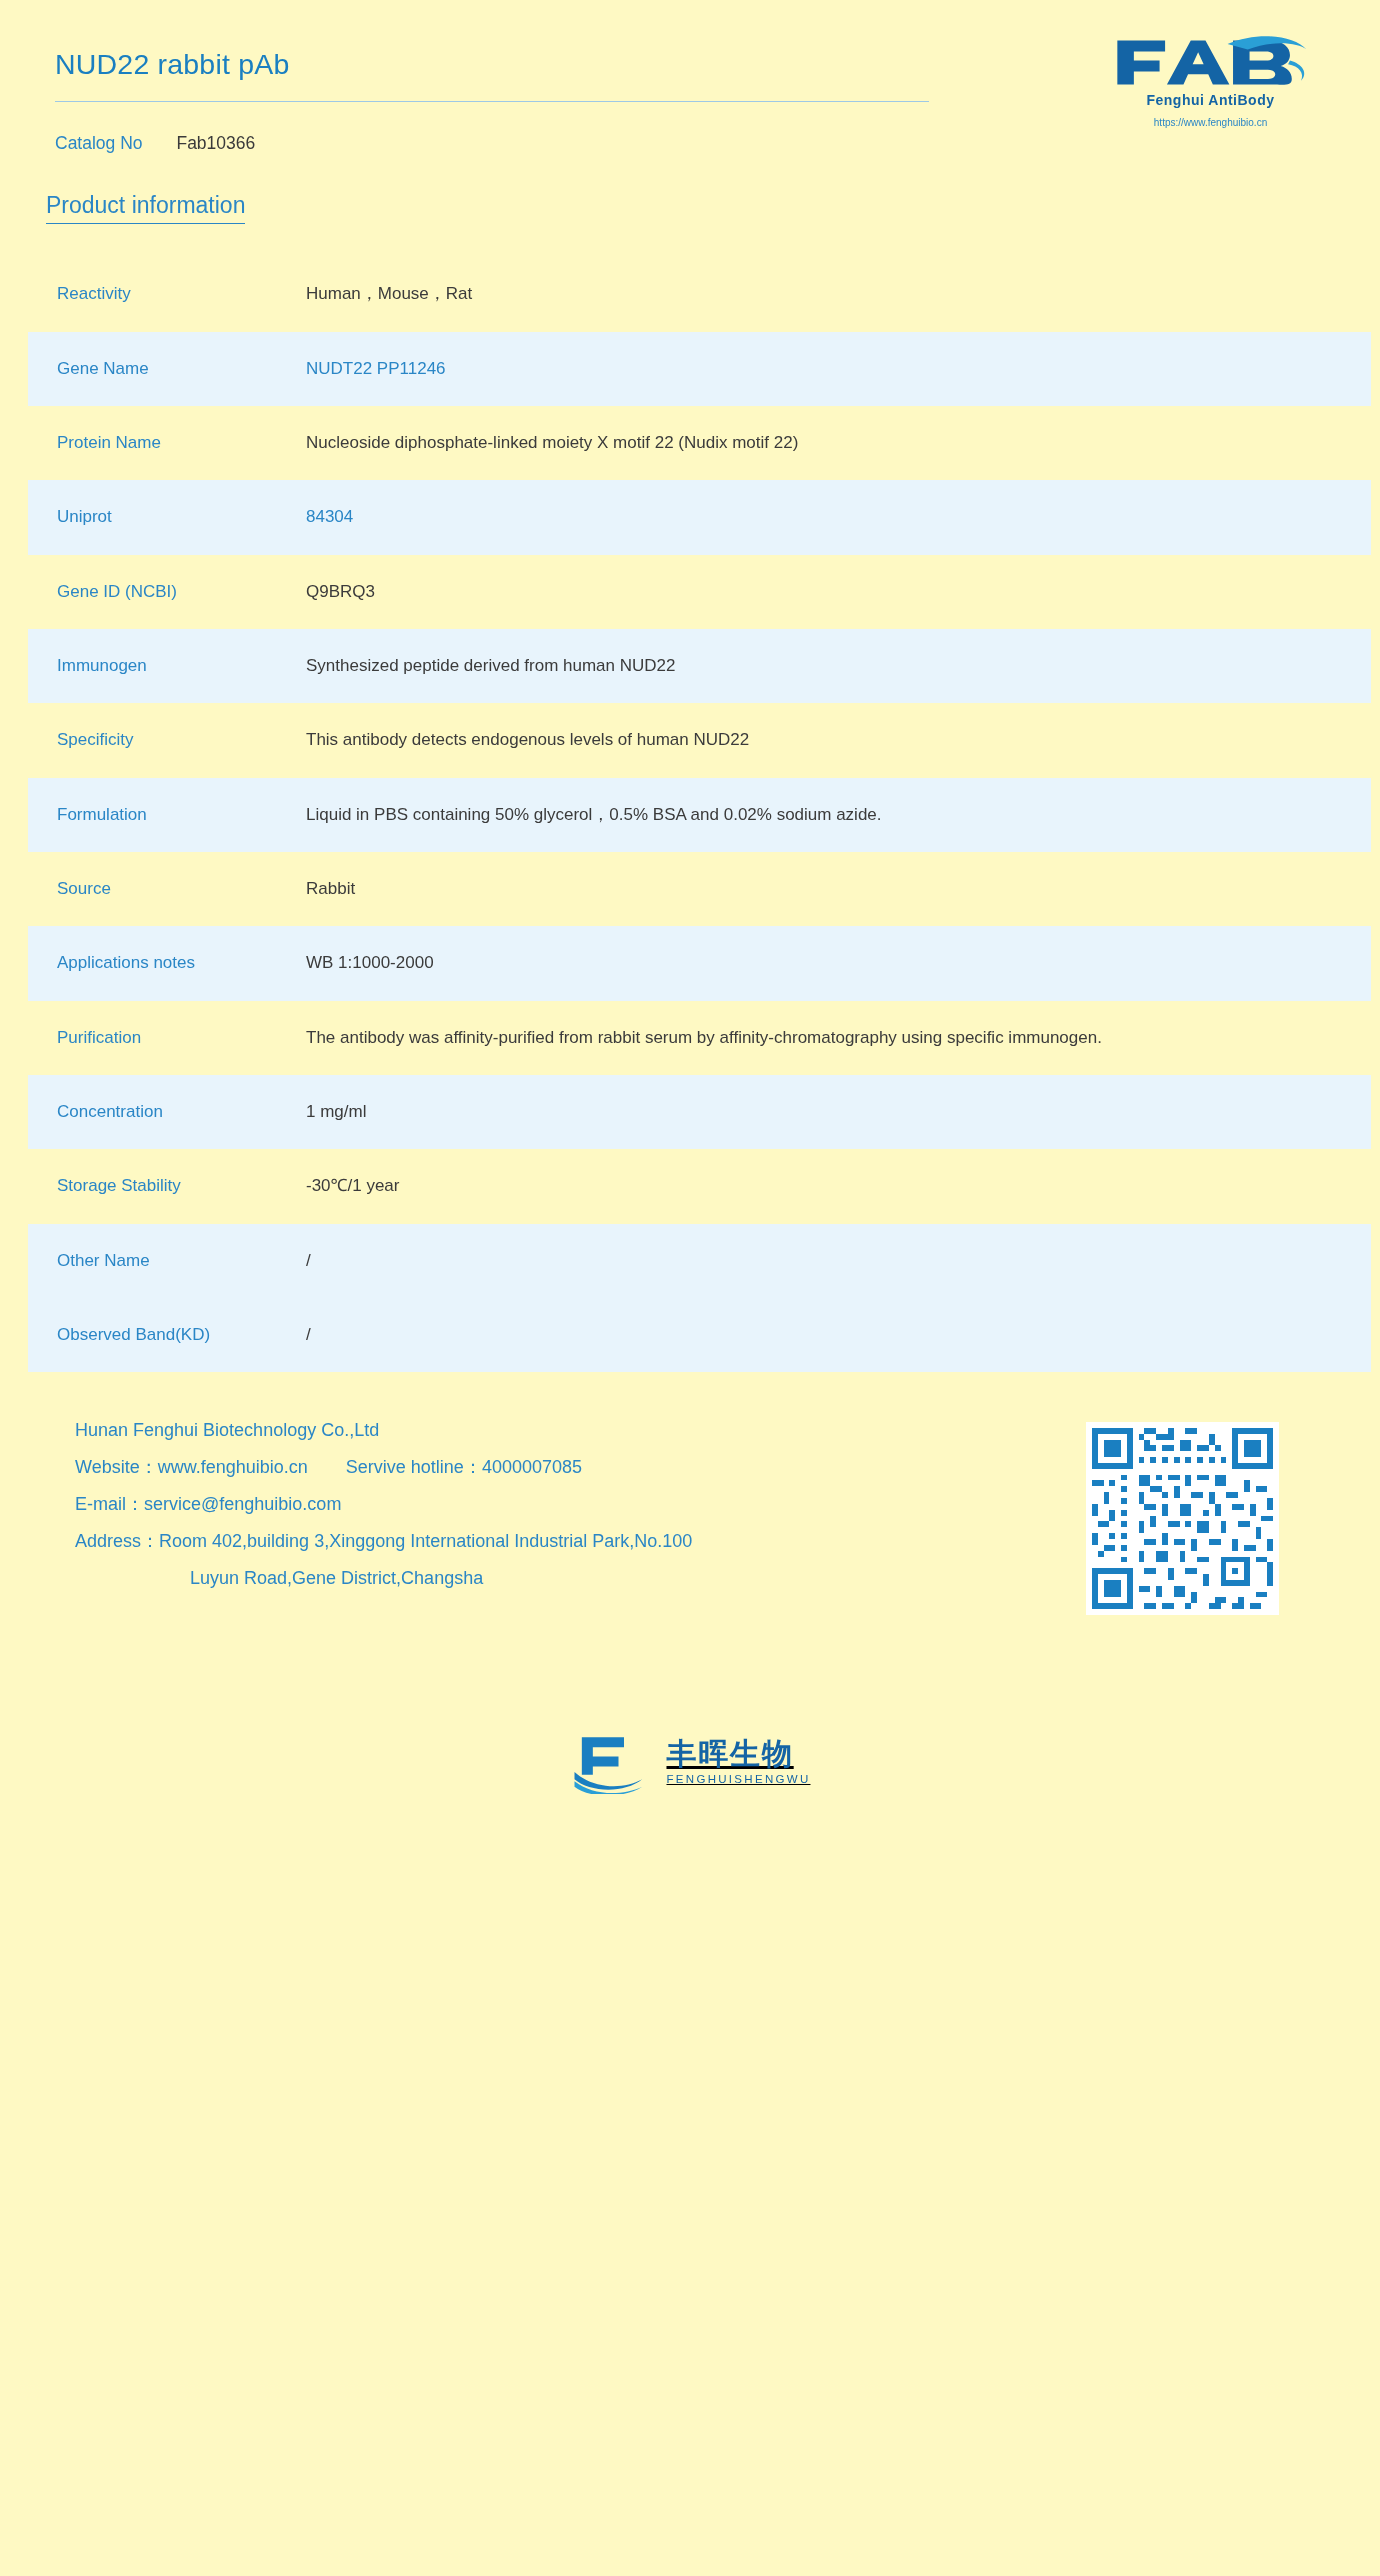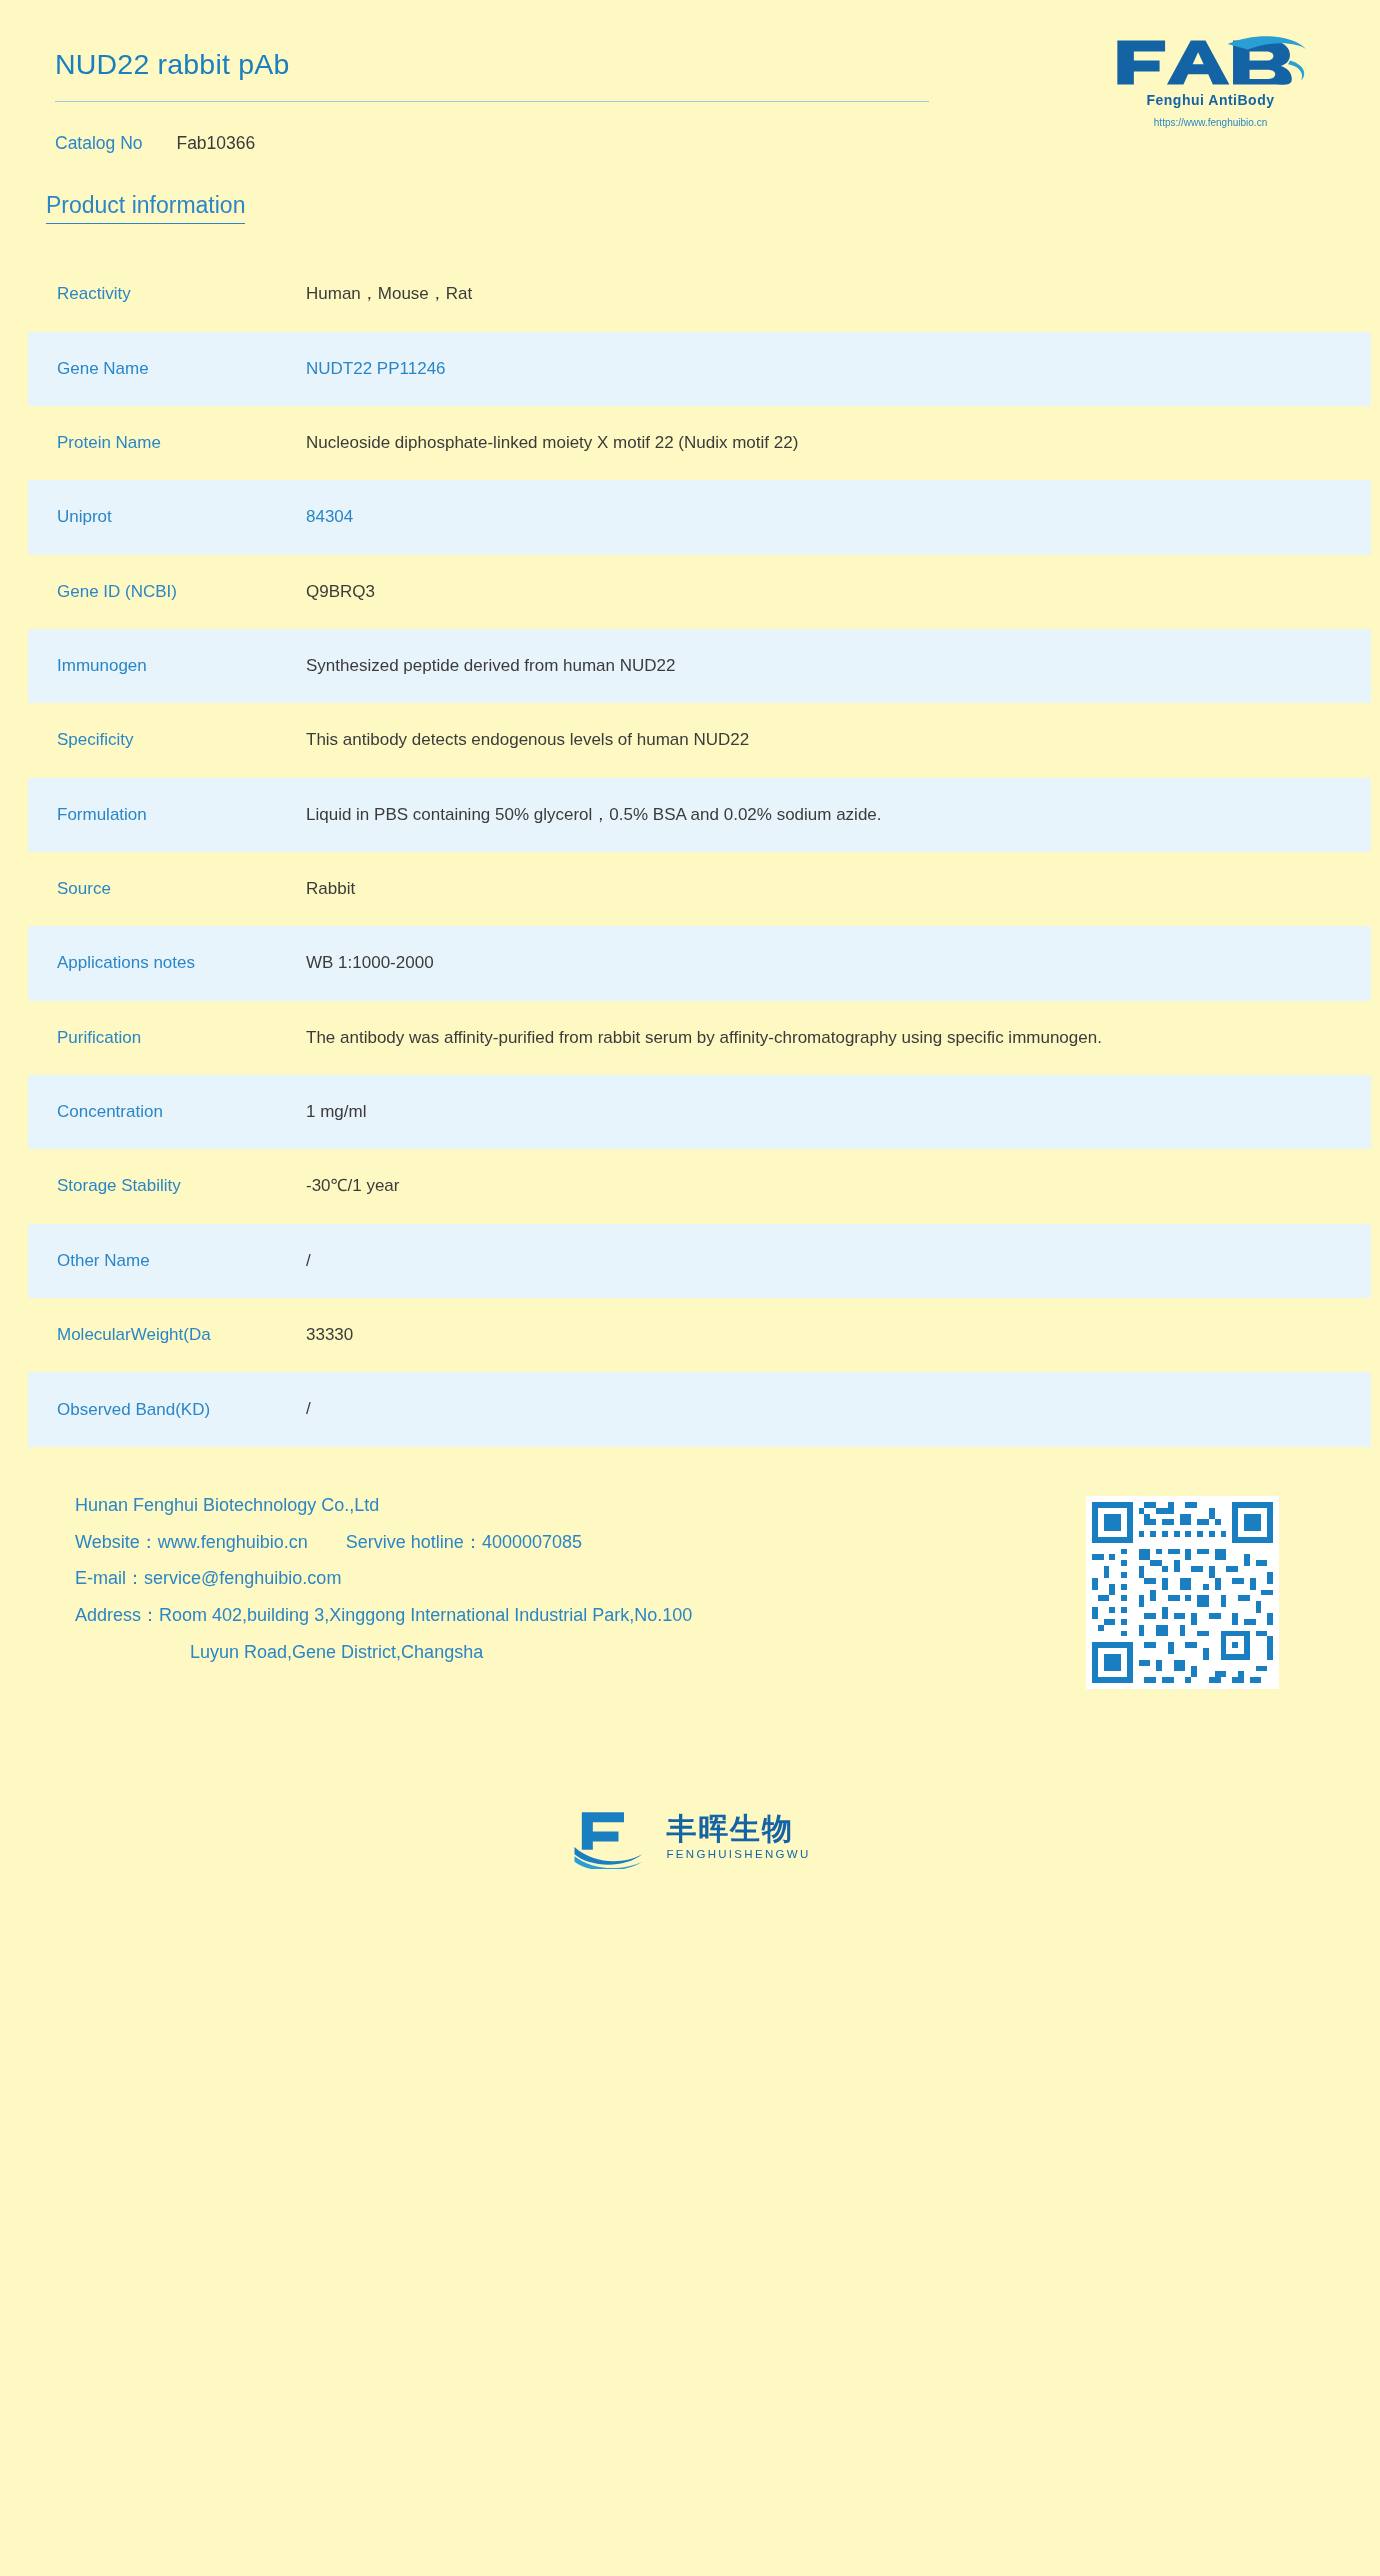--- a/index.html
+++ b/index.html
@@ -135,20 +135,21 @@
   }
 
   
   .bottom-logo {
     margin-top: 40px;
     display: flex;
     align-items: center;
     justify-content: center;
     gap: 20px;
     padding-bottom: 55px;
+    text-decoration: underline;
   }
   .bl-text-cn {
     font-size: 30px;
     color: #1464a5;
     font-weight: bold;
     letter-spacing: 1.8px;
     line-height: 1.1;
   }
   .bl-text-en {
     font-size: 11.5px;
@@ -243,24 +244,20 @@
         <td class="label">Concentration</td>
         <td class="value">1 mg/ml</td>
       </tr>
       <tr>
         <td class="label">Storage Stability</td>
         <td class="value">-30℃/1 year</td>
       </tr>
       <tr class="shaded">
         <td class="label">Other Name</td>
         <td class="value">/</td>
-      </tr>
-      <tr>
-        <td class="label">MolecularWeight(Da</td>
-        <td class="value">33330</td>
       </tr>
       <tr class="shaded">
         <td class="label">Observed Band(KD)</td>
         <td class="value">/</td>
       </tr>
     </tbody>
   </table>
 
   
   <div class="footer">

